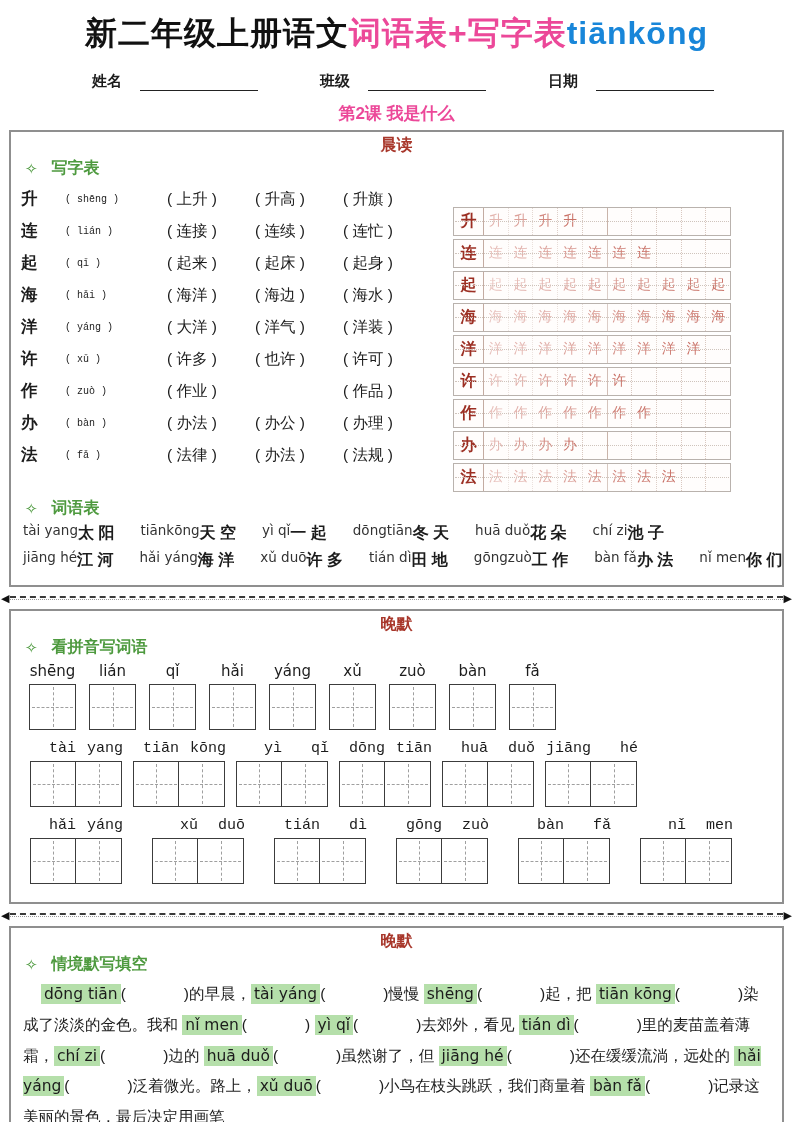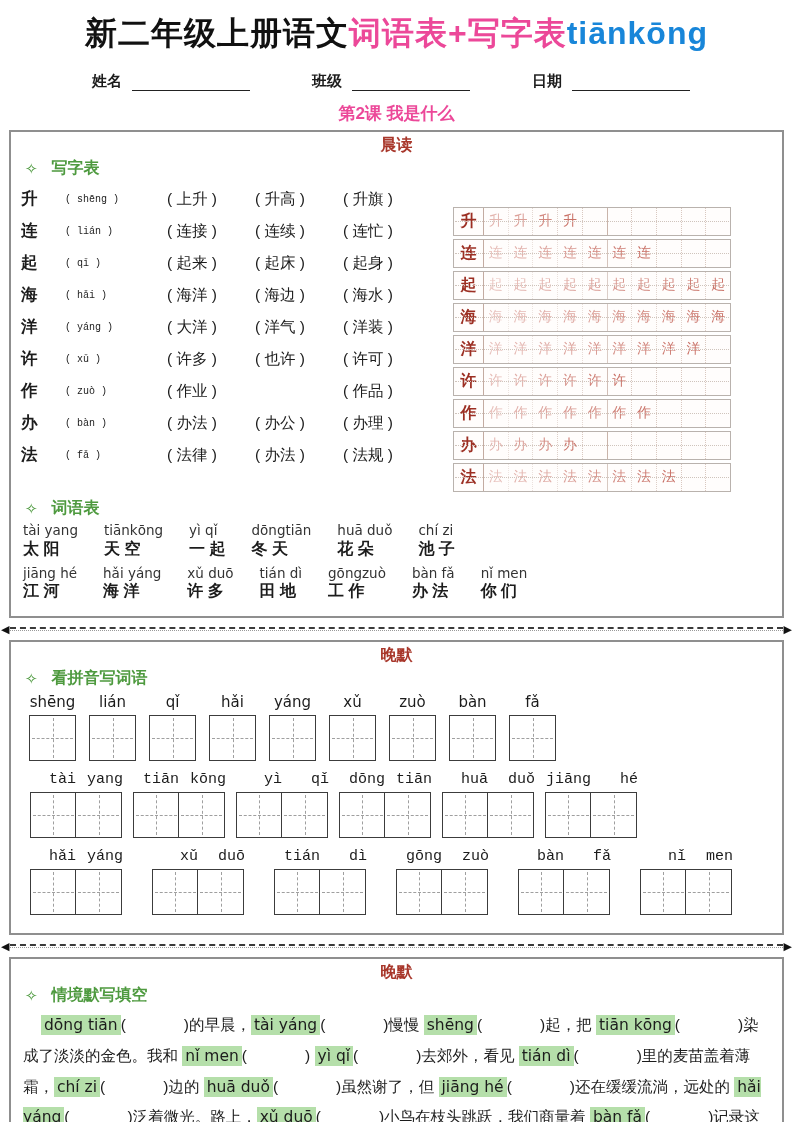--- a/index.html
+++ b/index.html
@@ -16,21 +16,21 @@
     font-size: 32px; font-weight: bold;
     margin: 12px 4px 0;
     letter-spacing: 1px;
     white-space: nowrap;
   }
   .t-black { color:#111111; }
   .t-red   { color:#ec4899; }
   .t-blue  { color:#1886d9; }
 
   .meta-row { display:flex; margin:16px 0 0 92px; font-size:15px; align-items:flex-end; }
-  .meta-item { display:flex; align-items:flex-end; margin-right:62px; }
+  .meta-item { display:flex; align-items:flex-end; margin-right:62px;gap:8px; }
   .meta-label { font-weight:600; }
   .meta-line { display:inline-block; width:118px; border-bottom:1.6px solid #222; height:15px; margin-left:10px; }
 
   .lesson-title { text-align:center; color:#ec4899; font-weight:bold; font-size:17px; margin:11px 0 5px; }
 
   .sect { border:2px solid #8f8f8f; margin:0 9px; padding:3px 10px 8px; background:#fff; }
   .sect-head { text-align:center; color:#a8372b; font-weight:bold; font-size:16px; line-height:1.25; }
   .green-head { color:#4e9a3f; font-weight:bold; font-size:16px; margin:3px 0 4px; display:flex; align-items:center; }
   .green-head .diamond { margin:0 14px 0 4px; font-size:15px; }
 
@@ -55,21 +55,21 @@
   .s-cells { display:flex; flex:1; }
   .s-cell {
     flex:1; display:flex; align-items:center; justify-content:center;
     font-size:14px; color:#c05a4e; border-left:1px dotted #d9c8c0; overflow:hidden;
   }
   .s-cells .s-cell:first-child { border-left:none; }
   .s-cells .s-cell:nth-child(6) { border-left:1px solid #c9b4aa; }
 
   
   .word-row { display:flex; margin:1px 0 7px 2px; }
-  .word-item { display:flex; flex-direction:column; margin-right:26px;justify-content:flex-end; }
+  .word-item { display:flex; flex-direction:row; margin-right:26px;justify-content:flex-end; }
   .w-py { font-size:13.5px; color:#333; line-height:1.15; font-family:"DejaVu Sans", sans-serif; white-space:nowrap; }
   .w-zh { font-size:16px; font-weight:bold; line-height:1.25; white-space:nowrap; }
 
   
   .cut { display:flex; align-items:center; margin:5px 1px; height:12px; }
   .cut-arrow { font-size:11px; color:#111; line-height:1; }
   .cut-dash { flex:1; border-top:2px dashed #3a3a3a; border-bottom:1px dotted #9a9a9a; height:4px; margin:0 1px; }
 
   
   .py-box-row { display:flex; margin:2px 0 10px 8px; }

